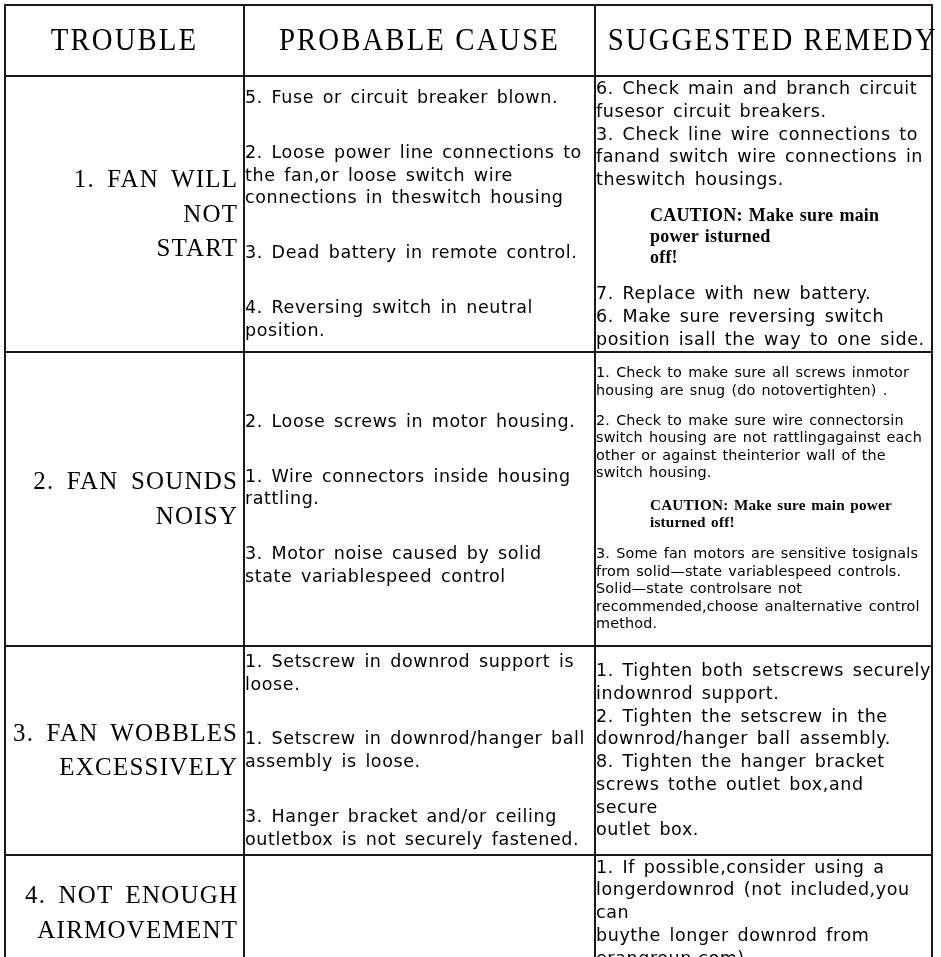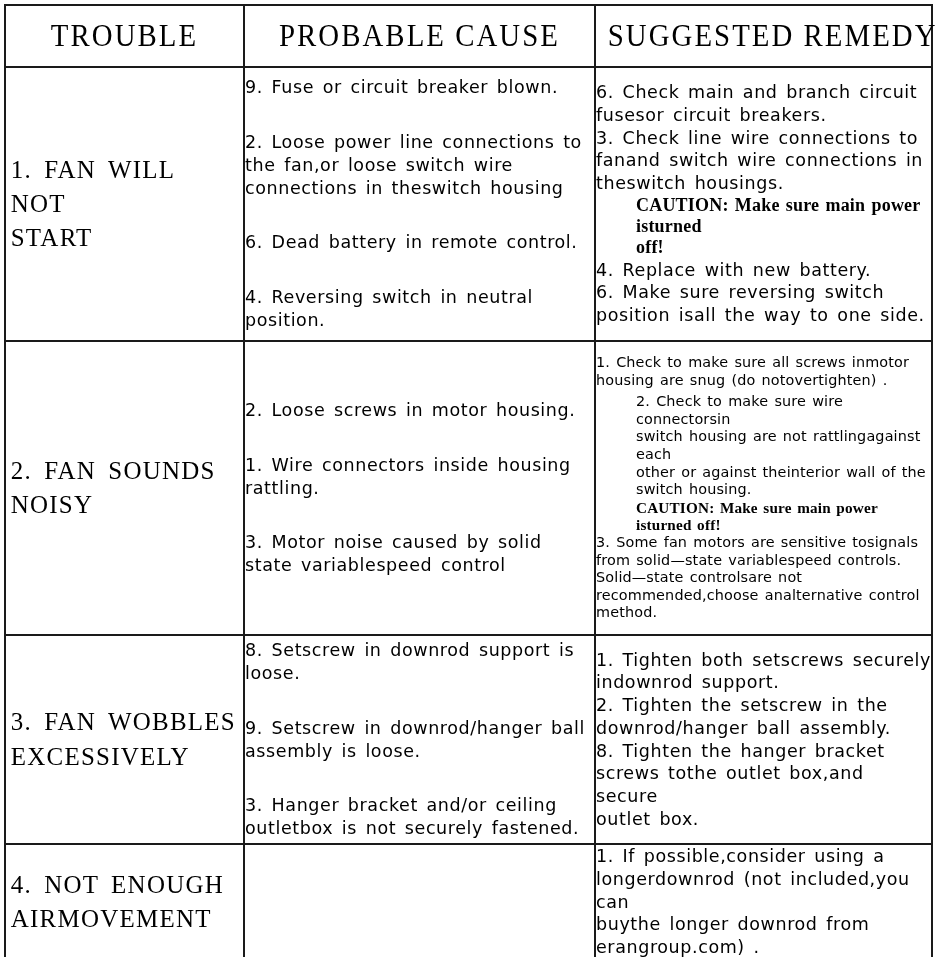--- a/index.html
+++ b/index.html
@@ -40,39 +40,39 @@
     padding: 0;
     background: #ffffff;
   }
 
   col.col-trouble { width: 239px; }
   col.col-cause   { width: 351px; }
   col.col-remedy  { width: 337px; }
 
   
   thead th {
-    height: 62px;
+    height: 71px;
     text-align: center;
     vertical-align: middle;
   }
   .hdr-text {
     font-family: "Liberation Serif", "DejaVu Serif", serif;
     font-size: 31px;
     line-height: 1.05;
     letter-spacing: 2.2px;
     font-weight: 400;
     color: #000;
     transform: scaleX(0.93);
     display: block;
     white-space: nowrap;
   }
 
   
   td.trouble-cell {
-    text-align: left;
+    text-align: right;
     vertical-align: middle;
     padding: 4px 6px;
   }
   .trouble-text {
     font-family: "Liberation Serif", "DejaVu Serif", serif;
     font-size: 26px;
     line-height: 1.32;
     letter-spacing: 1.3px;
     word-spacing: 5px;
     color: #000;
@@ -102,32 +102,31 @@
     word-spacing: 1.4px;
   }
   .body-block.spaced .entry + .entry {
     margin-top: 32px;
   }
   .body-block .entry {
     margin: 0;
     white-space: pre-line;
   }
   .body-block.compact .entry + .entry {
-    margin-top: 4px;
-    padding-left: 40px;
+    margin-top: 12px;
   }
 
   .caution-line {
     font-family: "Liberation Serif", "DejaVu Serif", serif;
     font-weight: 700;
     font-size: 18px;
     line-height: 1.18;
     letter-spacing: 0.2px;
     word-spacing: 1.5px;
-    margin: 0;
+    margin: 14px;
     white-space: pre-line;
     padding-left: 40px;
   }
   .body-block.compact .caution-line {
     font-size: 15.2px;
     line-height: 1.16;
   }
 </style>
 </head>
 <body>
@@ -157,39 +156,39 @@
 
     <tbody>
 
       <tr style="height:274px;">
         <td class="trouble-cell">
           <span class="trouble-text" style="white-space:pre-line;">1.  FAN WILL NOT
 START</span>
         </td>
         <td class="body-cell">
           <div class="body-block spaced">
-            <p class="entry">9. Fuse or circuit breaker blown.</p>
+            <p class="entry">5. Fuse or circuit breaker blown.</p>
             <p class="entry">2. Loose power line connections to
 the fan,or loose switch wire
 connections in theswitch housing</p>
-            <p class="entry">6. Dead battery in remote control.</p>
+            <p class="entry">3. Dead battery in remote control.</p>
             <p class="entry">4. Reversing switch in neutral
 position.</p>
           </div>
         </td>
         <td class="body-cell">
           <div class="body-block">
             <p class="entry">6. Check main and branch circuit
 fusesor circuit breakers.</p>
             <p class="entry">3. Check line wire connections to
 fanand switch wire connections in
 theswitch housings.</p>
             <p class="caution-line">CAUTION: Make sure main power isturned
 off!</p>
-            <p class="entry">4. Replace with new battery.</p>
+            <p class="entry">7. Replace with new battery.</p>
             <p class="entry">6. Make sure reversing switch
 position isall the way to one side.</p>
           </div>
         </td>
       </tr>
 
       <tr style="height:294px;">
         <td class="trouble-cell">
           <span class="trouble-text" style="white-space:pre-line;">2.  FAN SOUNDS
 NOISY</span>
@@ -221,23 +220,23 @@
         </td>
       </tr>
 
       <tr style="height:209px;">
         <td class="trouble-cell">
           <span class="trouble-text" style="white-space:pre-line;">3.  FAN WOBBLES
 EXCESSIVELY</span>
         </td>
         <td class="body-cell">
           <div class="body-block spaced">
-            <p class="entry">8. Setscrew in downrod support is
+            <p class="entry">1. Setscrew in downrod support is
 loose.</p>
-            <p class="entry">9. Setscrew in downrod/hanger ball
+            <p class="entry">1. Setscrew in downrod/hanger ball
 assembly is loose.</p>
             <p class="entry">3. Hanger bracket and/or ceiling
 outletbox is not securely fastened.</p>
           </div>
         </td>
         <td class="body-cell">
           <div class="body-block">
             <p class="entry">1. Tighten both setscrews securely
 indownrod support.</p>
             <p class="entry">2. Tighten the setscrew in the

